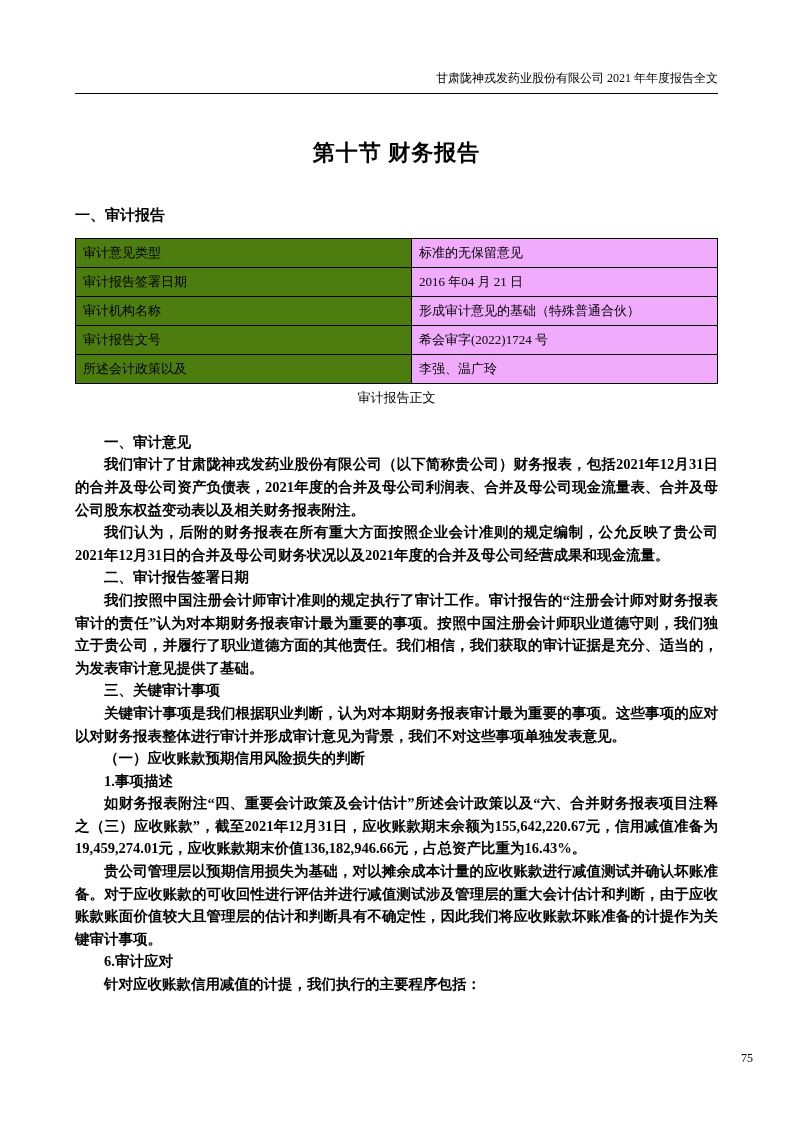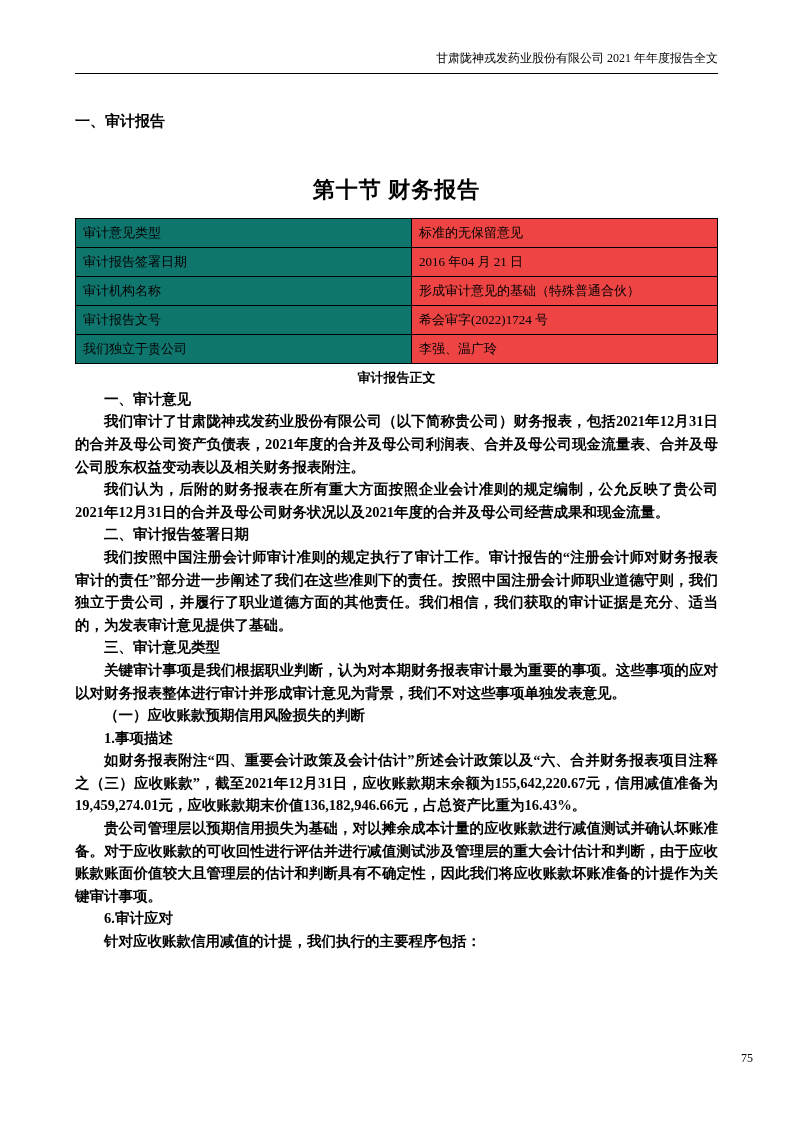--- a/index.html
+++ b/index.html
@@ -9,21 +9,21 @@
     height: 1122px;
     margin: 0 auto;
     background: #ffffff;
     font-family: "Liberation Serif", "DejaVu Serif", serif;
     color: #000;
     overflow: hidden;
     box-sizing: border-box;
   }
   .margins { margin: 0 75px; }
   .report-header {
-    padding-top: 50px;
+    padding-top: 70px;
     text-align: right;
     font-size: 12px;
     line-height: 1.4;
     border-bottom: 1.5px solid #000;
     padding-bottom: 6px;
   }
   .page-title {
     margin-top: 44px;
     text-align: center;
     font-size: 22px;
@@ -43,30 +43,29 @@
     table-layout: fixed;
   }
   table.audit-table td {
     border: 1px solid #000;
     padding: 4px 7px;
     height: 20px;
     vertical-align: middle;
     overflow: hidden;
     white-space: nowrap;
   }
-  td.label-cell { background: #0f766e; width: 50%; }
-  td.value-cell { background: #ef4444; }
+  td.label-cell { background: #4d7c0f; width: 50%; }
+  td.value-cell { background: #f0abfc; }
   .caption {
     margin-top: 5px;
     text-align: center;
     font-size: 13px;
-    font-weight: bold;
   }
   .audit-body {
-    margin-top: 1px;
+    margin-top: 24px;
     font-size: 14.5px;
     line-height: 22.6px;
     text-align: justify;
   }
   .audit-body p { margin: 0; text-indent: 2em; font-weight: bold; }
   .audit-body p.heading { font-weight: bold; }
   .page-number {
     position: absolute;
     right: 40px;
     bottom: 56px;
@@ -75,23 +74,23 @@
 </style>
 </head>
 <body>
 
 <div class="page">
 
   <div class="margins report-header">
     <span>甘肃陇神戎发药业股份有限公司 2021 年年度报告全文</span>
   </div>
 
+  <div class="margins page-title">第十节 财务报告</div>
+
   <div class="margins section-heading-top">一、审计报告</div>
-
-  <div class="margins page-title">第十节 财务报告</div>
 
   <div class="margins">
     <table class="audit-table">
       <tbody>
           <tr>
             <td class="label-cell">审计意见类型</td>
             <td class="value-cell">标准的无保留意见</td>
           </tr>
           <tr>
             <td class="label-cell">审计报告签署日期</td>
@@ -99,36 +98,36 @@
           </tr>
           <tr>
             <td class="label-cell">审计机构名称</td>
             <td class="value-cell">形成审计意见的基础（特殊普通合伙）</td>
           </tr>
           <tr>
             <td class="label-cell">审计报告文号</td>
             <td class="value-cell">希会审字(2022)1724 号</td>
           </tr>
           <tr>
-            <td class="label-cell">我们独立于贵公司</td>
+            <td class="label-cell">所述会计政策以及</td>
             <td class="value-cell">李强、温广玲</td>
           </tr>
         </tbody>
     </table>
   </div>
 
   <div class="margins caption">审计报告正文</div>
 
   <div class="margins audit-body">
       <p class="heading">一、审计意见</p>
       <p class="para">我们审计了甘肃陇神戎发药业股份有限公司（以下简称贵公司）财务报表，包括2021年12月31日的合并及母公司资产负债表，2021年度的合并及母公司利润表、合并及母公司现金流量表、合并及母公司股东权益变动表以及相关财务报表附注。</p>
       <p class="para">我们认为，后附的财务报表在所有重大方面按照企业会计准则的规定编制，公允反映了贵公司2021年12月31日的合并及母公司财务状况以及2021年度的合并及母公司经营成果和现金流量。</p>
       <p class="heading">二、审计报告签署日期</p>
-      <p class="para">我们按照中国注册会计师审计准则的规定执行了审计工作。审计报告的“注册会计师对财务报表审计的责任”部分进一步阐述了我们在这些准则下的责任。按照中国注册会计师职业道德守则，我们独立于贵公司，并履行了职业道德方面的其他责任。我们相信，我们获取的审计证据是充分、适当的，为发表审计意见提供了基础。</p>
-      <p class="heading">三、审计意见类型</p>
+      <p class="para">我们按照中国注册会计师审计准则的规定执行了审计工作。审计报告的“注册会计师对财务报表审计的责任”认为对本期财务报表审计最为重要的事项。按照中国注册会计师职业道德守则，我们独立于贵公司，并履行了职业道德方面的其他责任。我们相信，我们获取的审计证据是充分、适当的，为发表审计意见提供了基础。</p>
+      <p class="heading">三、关键审计事项</p>
       <p class="para">关键审计事项是我们根据职业判断，认为对本期财务报表审计最为重要的事项。这些事项的应对以对财务报表整体进行审计并形成审计意见为背景，我们不对这些事项单独发表意见。</p>
       <p class="item">（一）应收账款预期信用风险损失的判断</p>
       <p class="item">1.事项描述</p>
       <p class="para">如财务报表附注“四、重要会计政策及会计估计”所述会计政策以及“六、合并财务报表项目注释之（三）应收账款”，截至2021年12月31日，应收账款期末余额为155,642,220.67元，信用减值准备为19,459,274.01元，应收账款期末价值136,182,946.66元，占总资产比重为16.43%。</p>
       <p class="para">贵公司管理层以预期信用损失为基础，对以摊余成本计量的应收账款进行减值测试并确认坏账准备。对于应收账款的可收回性进行评估并进行减值测试涉及管理层的重大会计估计和判断，由于应收账款账面价值较大且管理层的估计和判断具有不确定性，因此我们将应收账款坏账准备的计提作为关键审计事项。</p>
       <p class="item">6.审计应对</p>
       <p class="para">针对应收账款信用减值的计提，我们执行的主要程序包括：</p>
     </div>
 
   <div class="page-number">75</div>

